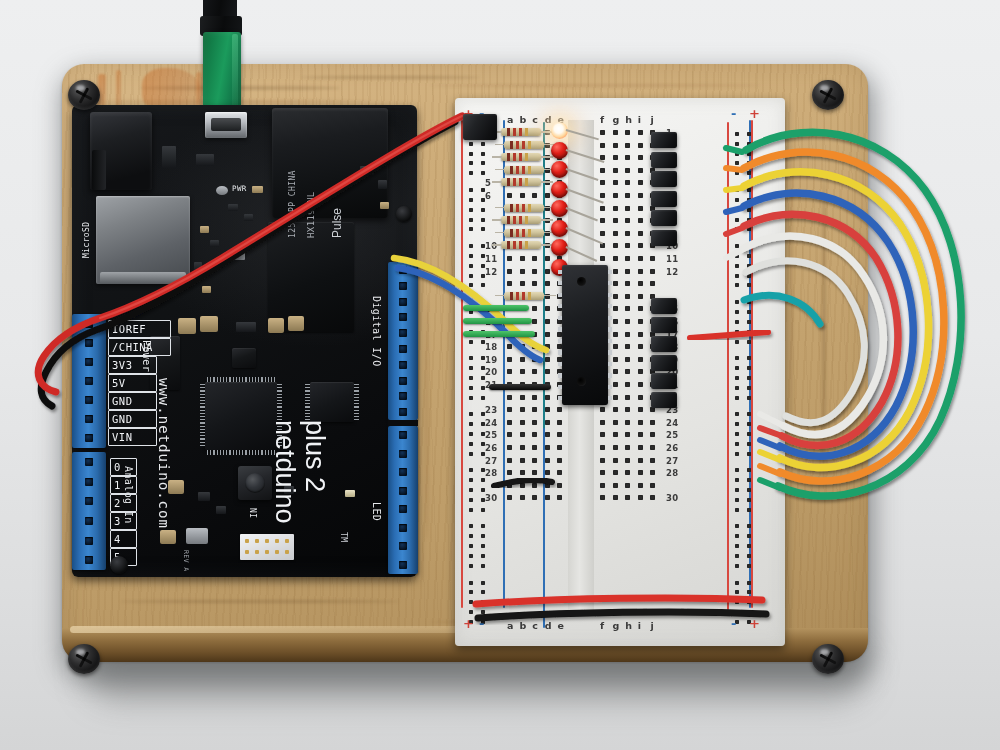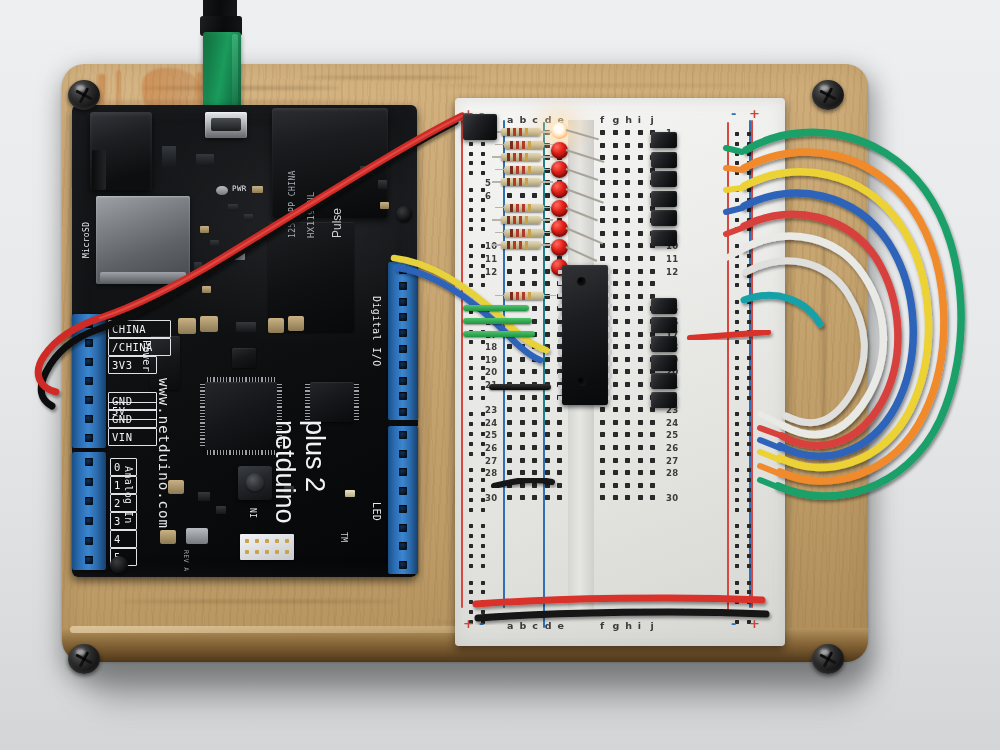--- a/index.html
+++ b/index.html
@@ -299,24 +299,24 @@
   <div class="silk brand" style="left:300px;top:420px;font-size:27px;transform:rotate(90deg);transform-origin:left top;">netduino</div>
   <div class="silk brand" style="left:330px;top:420px;font-size:27px;transform:rotate(90deg);transform-origin:left top;">plus 2</div>
   <div class="silk" style="left:348px;top:532px;font-size:8px;transform:rotate(90deg);transform-origin:left top;color:#cfd3d8;">TM</div>
   <div class="silk" style="left:172px;top:378px;font-size:14px;transform:rotate(90deg);transform-origin:left top;letter-spacing:1px;">www.netduino.com</div>
   <div class="silk dim" style="left:190px;top:550px;font-size:6.5px;transform:rotate(90deg);transform-origin:left top;">REV A</div>
   <div class="silk" style="left:152px;top:340px;font-size:10px;transform:rotate(90deg);transform-origin:left top;">Power</div>
   <div class="silk" style="left:134px;top:466px;font-size:10px;transform:rotate(90deg);transform-origin:left top;">Analog In</div>
   <div class="silk" style="left:382px;top:296px;font-size:10px;transform:rotate(90deg);transform-origin:left top;">Digital I/O</div>
   <div class="silk" style="left:382px;top:502px;font-size:10px;transform:rotate(90deg);transform-origin:left top;">LED</div>
 
-  <div class="pinlabel" style="left:108px;top:320px;width:58px;height:16px;">CHINA</div>
+  <div class="pinlabel" style="left:108px;top:320px;width:58px;height:16px;">IOREF</div>
   <div class="pinlabel" style="left:108px;top:338px;width:58px;height:16px;">/CHINA</div>
   <div class="pinlabel" style="left:108px;top:356px;width:44px;height:16px;">3V3</div>
-  <div class="pinlabel" style="left:108px;top:374px;width:44px;height:16px;margin-top:28px;">5V</div>
+  <div class="pinlabel" style="left:108px;top:374px;width:44px;height:16px;">5V</div>
   <div class="pinlabel" style="left:108px;top:392px;width:44px;height:16px;">GND</div>
   <div class="pinlabel" style="left:108px;top:410px;width:44px;height:16px;">GND</div>
   <div class="pinlabel" style="left:108px;top:428px;width:44px;height:16px;">VIN</div>
 
   <div class="pinlabel" style="left:110px;top:458px;width:22px;height:16px;">0</div>
   <div class="pinlabel" style="left:110px;top:476px;width:22px;height:16px;">1</div>
   <div class="pinlabel" style="left:110px;top:494px;width:22px;height:16px;">2</div>
   <div class="pinlabel" style="left:110px;top:512px;width:22px;height:16px;">3</div>
   <div class="pinlabel" style="left:110px;top:530px;width:22px;height:16px;">4</div>
   <div class="pinlabel" style="left:110px;top:548px;width:22px;height:16px;">5</div>

